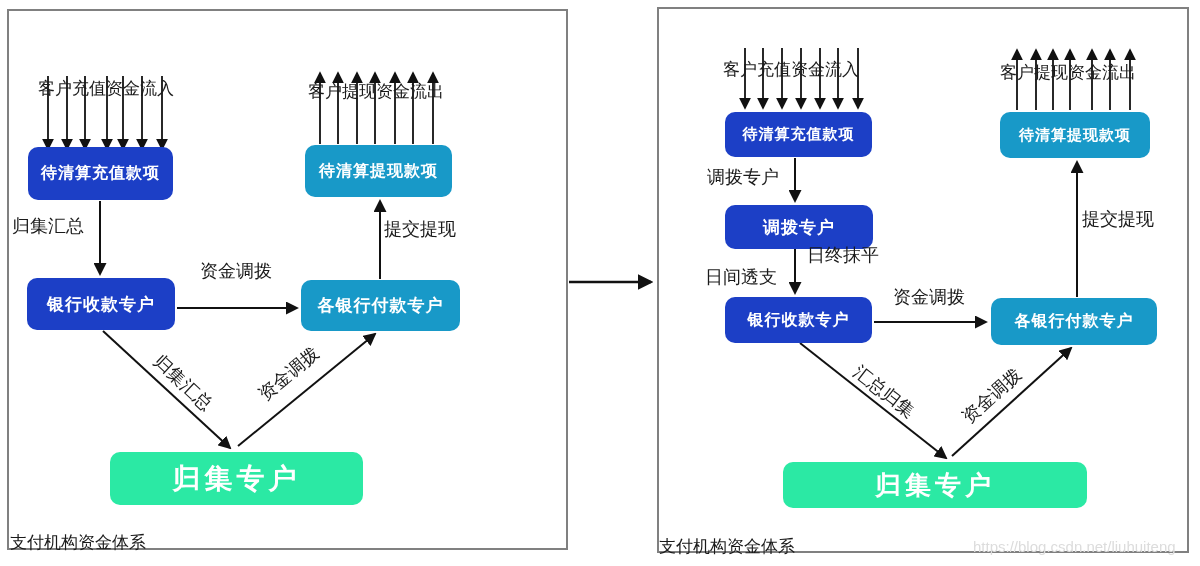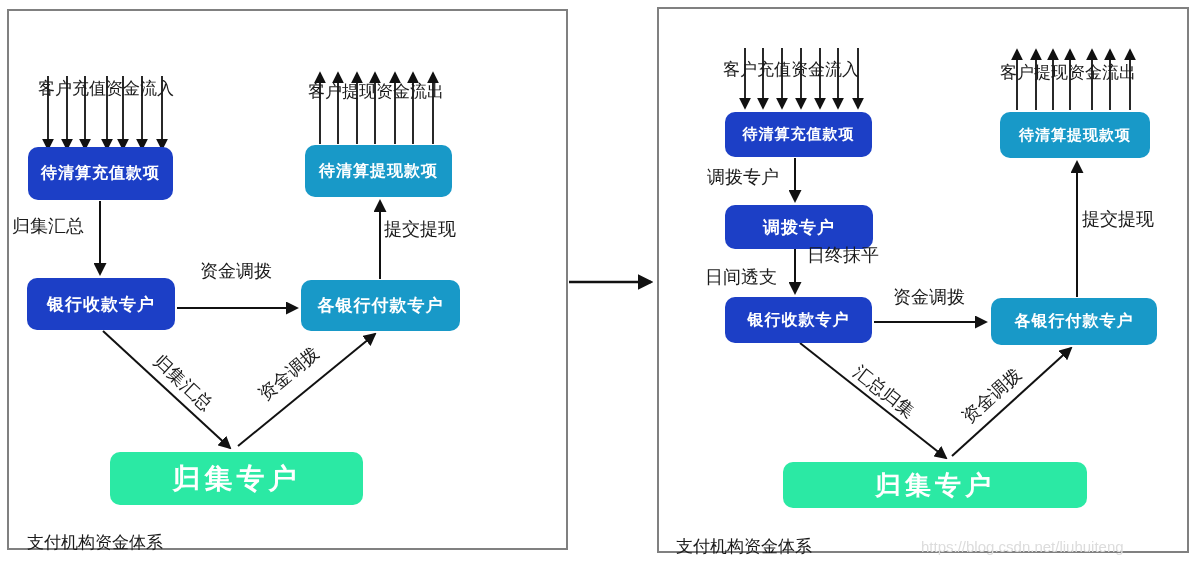--- a/index.html
+++ b/index.html
@@ -21,21 +21,21 @@
   svg.overlay line{stroke:var(--arrow);}
   .lbl{position:absolute;font-size:18px;line-height:1.15;white-space:nowrap;color:var(--text);}
   .title{font-size:17px;margin-top:39px;}
   .rot{transform-origin:center;}
   .box{position:absolute;display:flex;align-items:center;justify-content:center;
        color:#fff;font-weight:bold;border-radius:10px;text-align:center;
        font-size:16px;letter-spacing:1px;box-sizing:border-box;}
   .blue{background:var(--dark-blue);}
   .teal{background:var(--teal);}
   .green{background:var(--green);font-size:28px;letter-spacing:4px;}
-  .footer{position:absolute;font-size:17px;color:var(--text);white-space:nowrap;padding-left:17px;}
+  .footer{position:absolute;font-size:17px;color:var(--text);white-space:nowrap;}
   .watermark{position:absolute;font-size:15px;color:var(--watermark);white-space:nowrap;}
 </style>
 </head>
 <body>
 
 <div class="stage">
 
   <div class="frame frame-left"></div>
   <div class="frame frame-right"></div>
 
@@ -138,14 +138,14 @@
   <div class="lbl" style="left:707px;top:167px;">调拨专户</div>
   <div class="lbl" style="left:705px;top:267px;">日间透支</div>
   <div class="lbl" style="left:807px;top:245px;">日终抹平</div>
   <div class="lbl" style="left:893px;top:287px;">资金调拨</div>
   <div class="lbl" style="left:1082px;top:209px;">提交提现</div>
   <div class="lbl rot" style="left:884px;top:392px;transform:translate(-50%,-50%) rotate(38deg);">汇总归集</div>
   <div class="lbl rot" style="left:992px;top:396px;transform:translate(-50%,-50%) rotate(-42deg);">资金调拨</div>
 
   <div class="footer" style="left:659px;top:535px;">支付机构资金体系</div>
 
-  <div class="watermark" style="left:921px;top:538px;">https://blog.csdn.net/liuhuiteng</div>
+  <div class="watermark" style="left:973px;top:538px;">https://blog.csdn.net/liuhuiteng</div>
 </div>
 
 </body></html>

